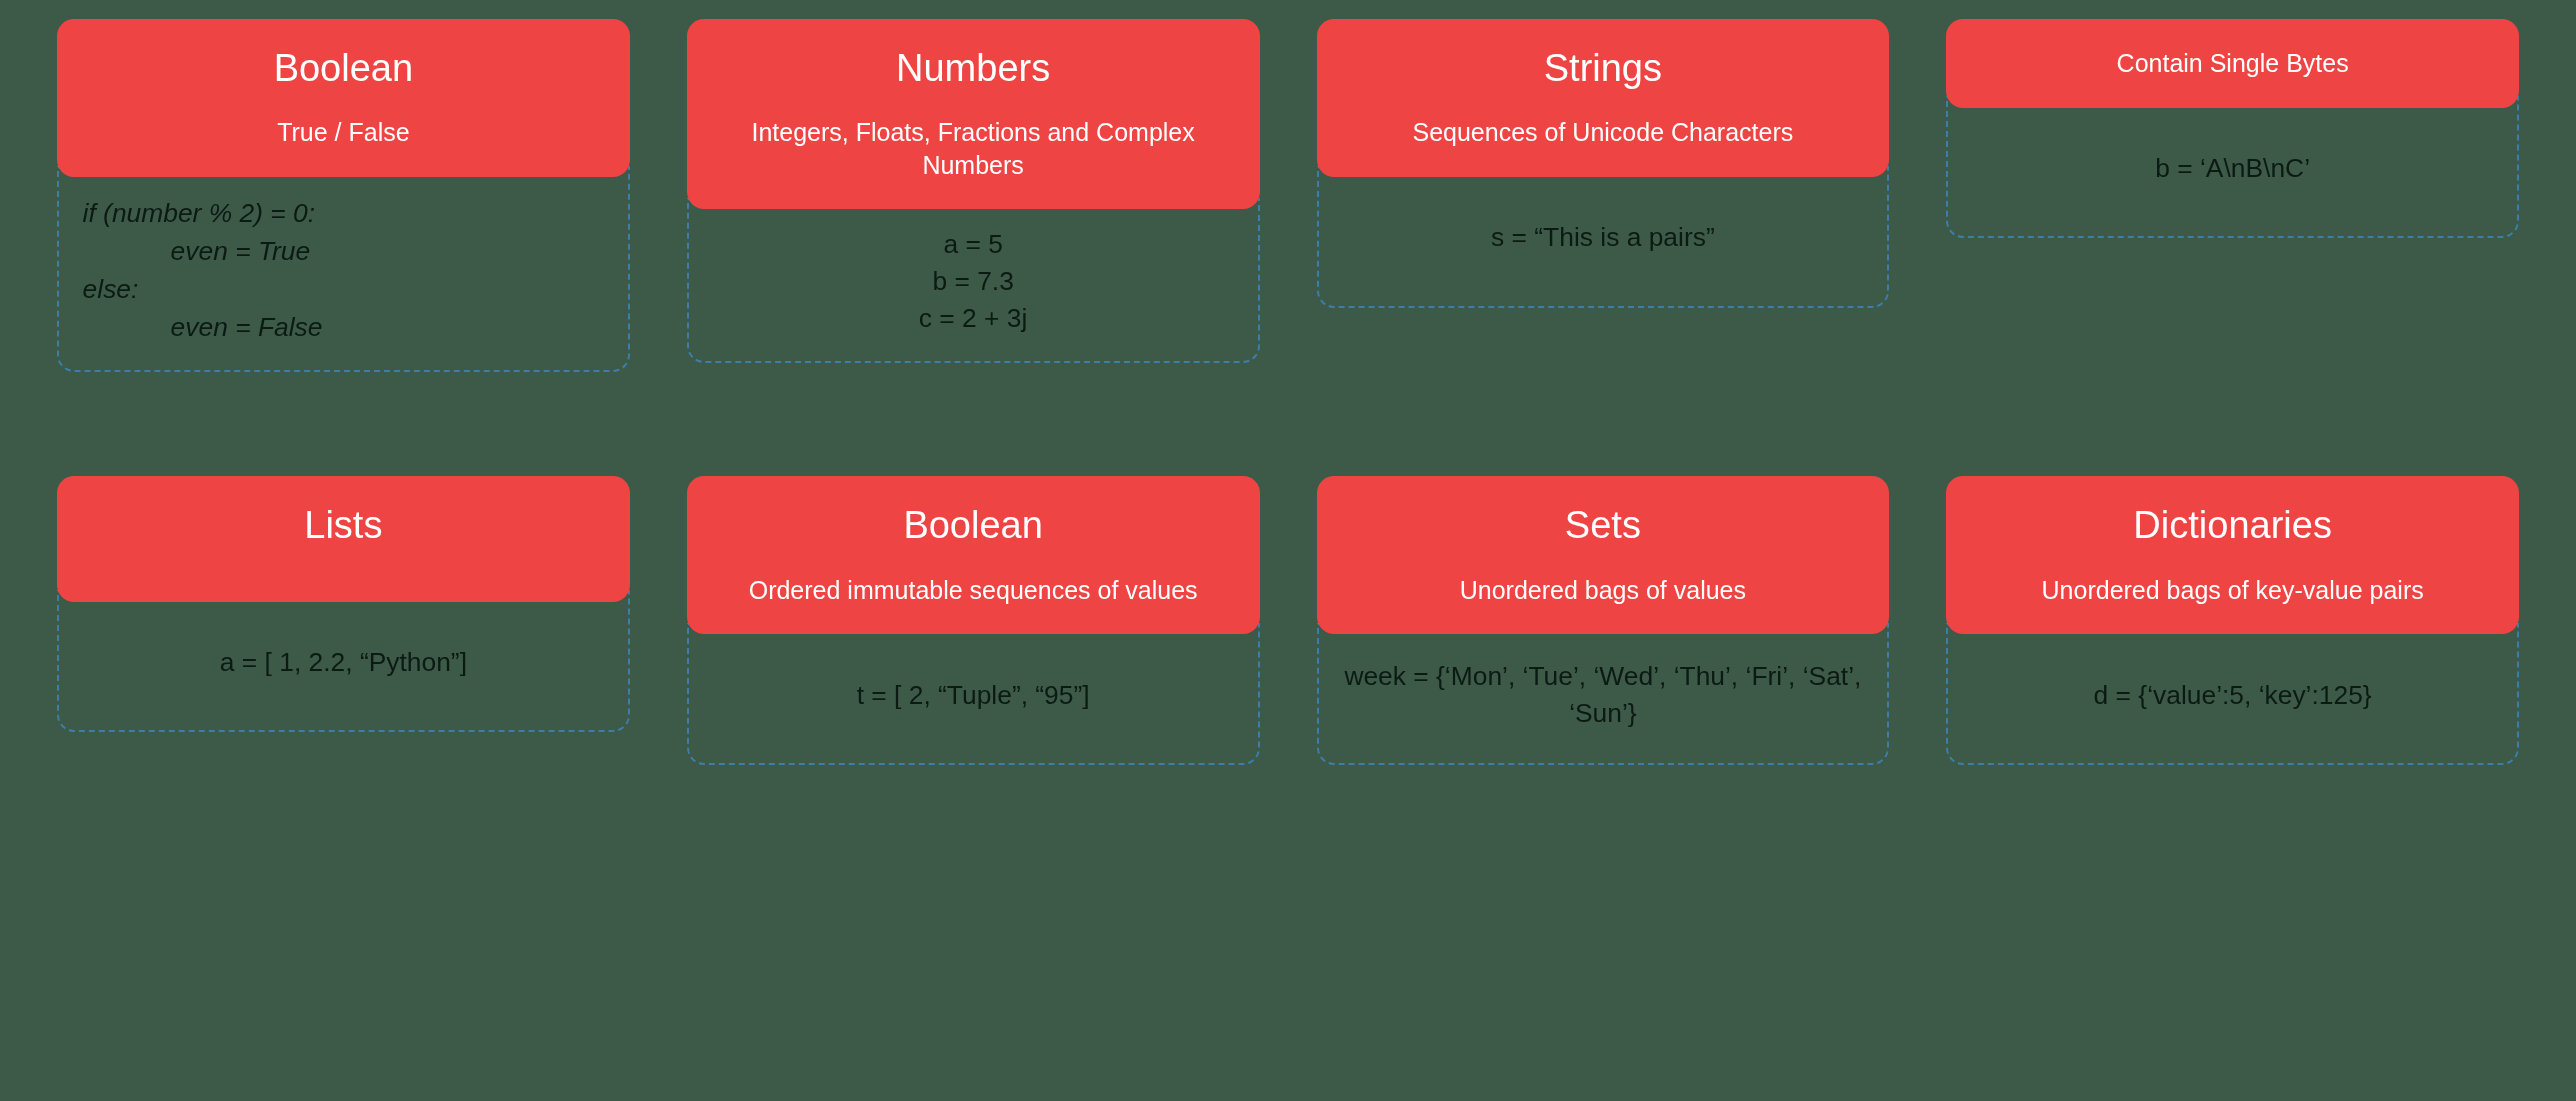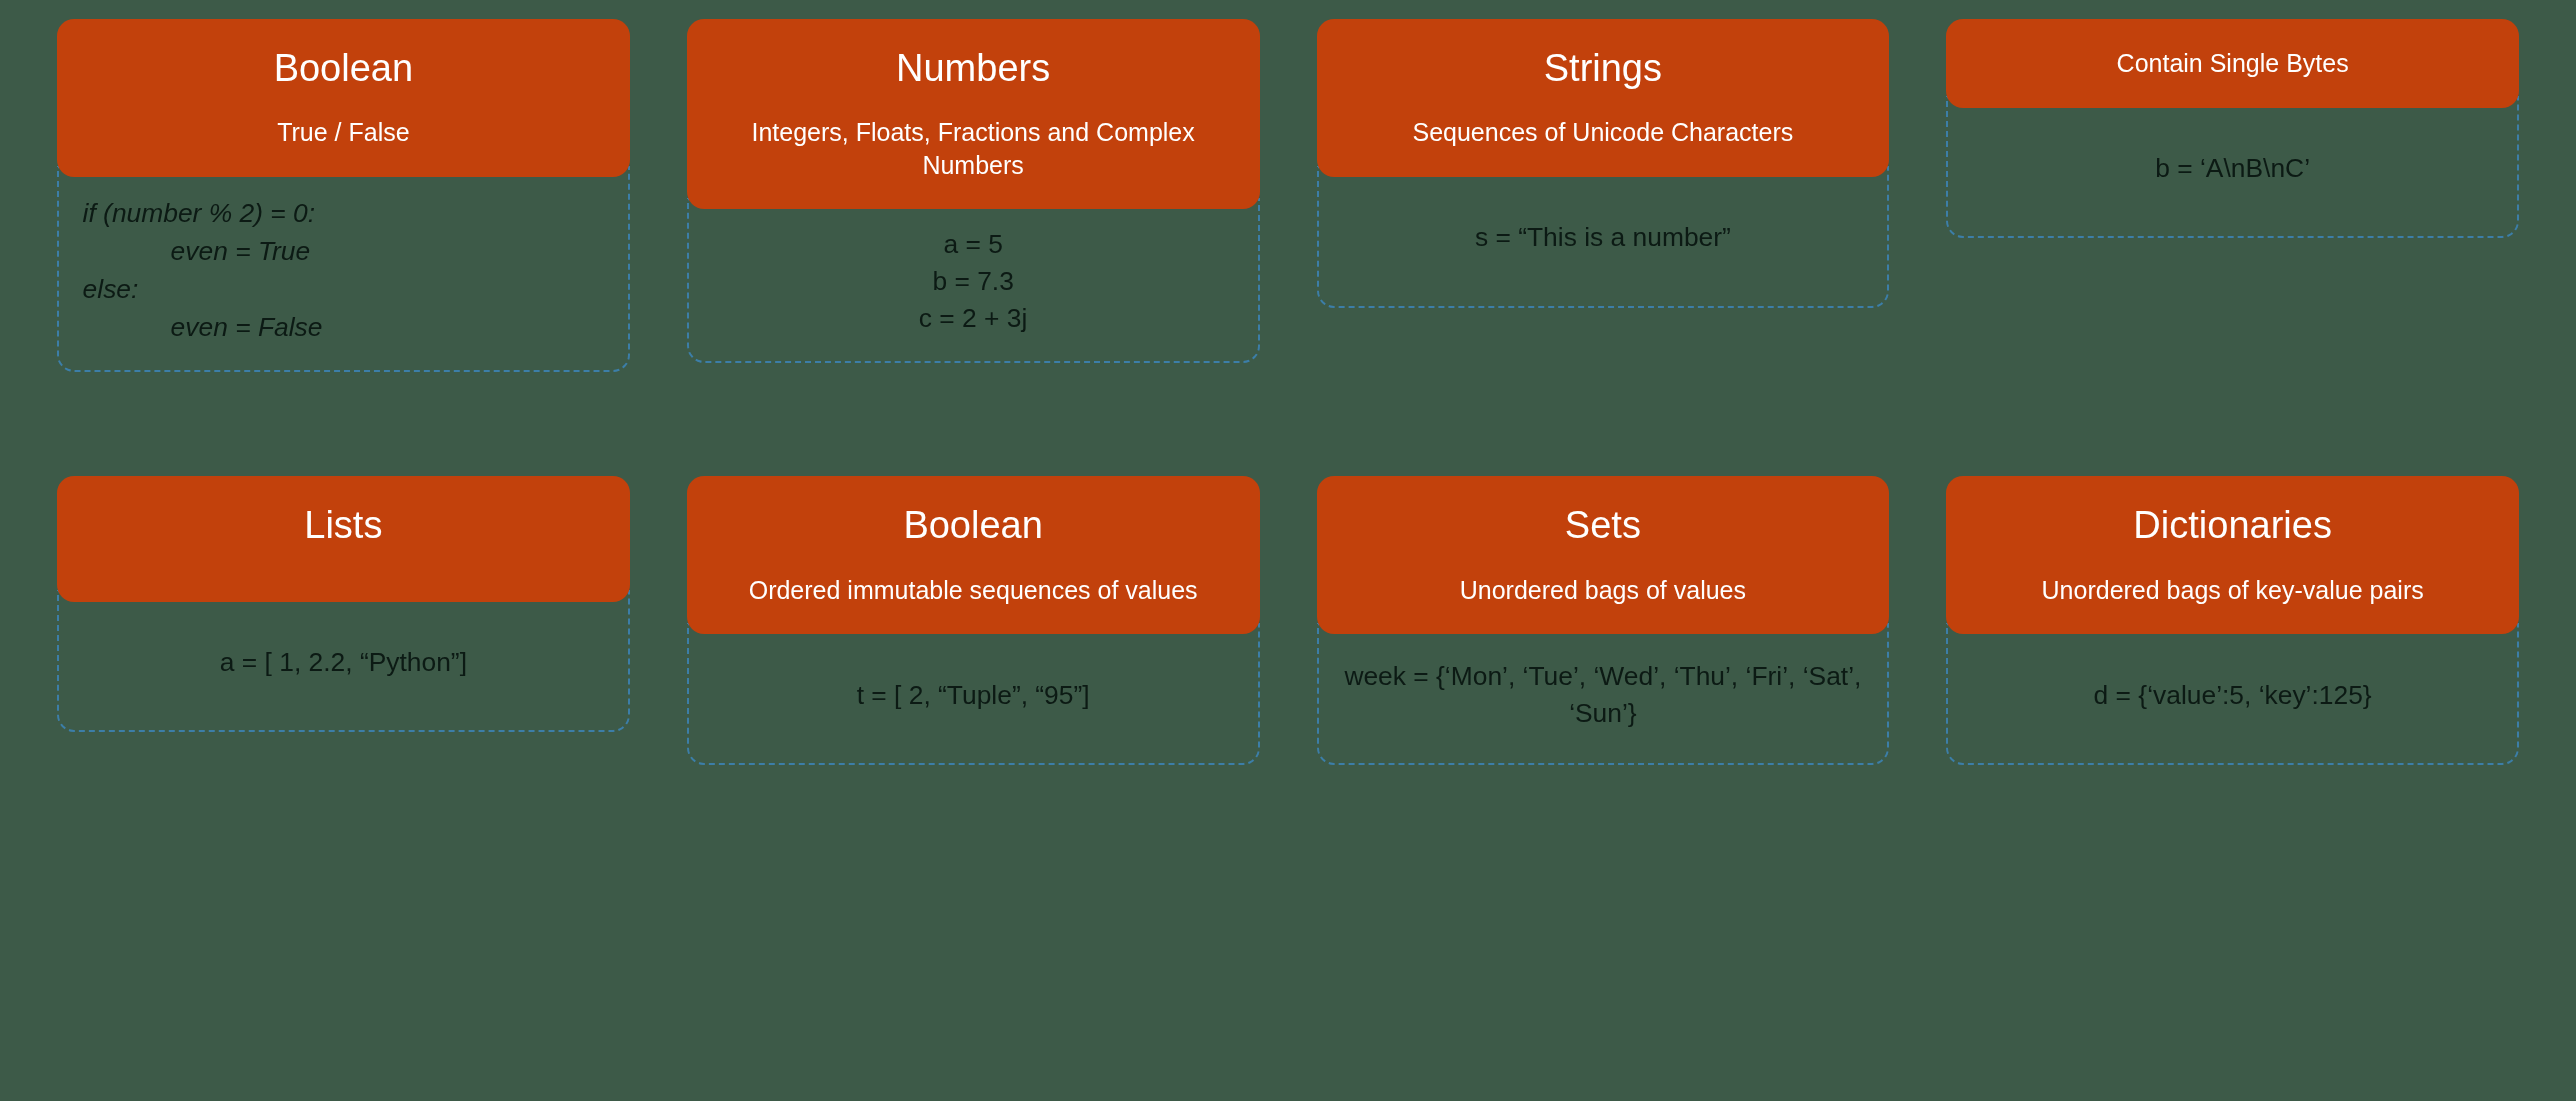--- a/index.html
+++ b/index.html
@@ -14,21 +14,21 @@
     display: grid;
     grid-template-columns: repeat(4, 1fr);
     grid-template-rows: repeat(2, auto);
     gap: 104px 57px;
   }
   .card {
     display: flex;
     flex-direction: column;
   }
   .card-header {
-    background: #c2410c;
+    background: #ef4444;
     color: #ffffff;
     border-radius: 17px;
     padding: 28px 19px 28px 19px;
     text-align: center;
     position: relative;
     z-index: 2;
   }
   .card-title {
     font-size: 38px;
     font-weight: 400;
@@ -90,21 +90,21 @@
     <div class="card-body multiline-center" style="white-space: pre-wrap;">a = 5
 b = 7.3
 c = 2 + 3j</div>
   </div>
 
   <div class="card">
     <div class="card-header">
       <div class="card-title">Strings</div>
       <div class="card-subtitle">Sequences of Unicode Characters</div>
     </div>
-    <div class="card-body centered">s = “This is a number”</div>
+    <div class="card-body centered">s = “This is a pairs”</div>
   </div>
 
   <div class="card">
     <div class="card-header">
       <div class="card-subtitle">Contain Single Bytes</div>
     </div>
     <div class="card-body centered">b = ‘A\nB\nC’</div>
   </div>
 
   <div class="card">

